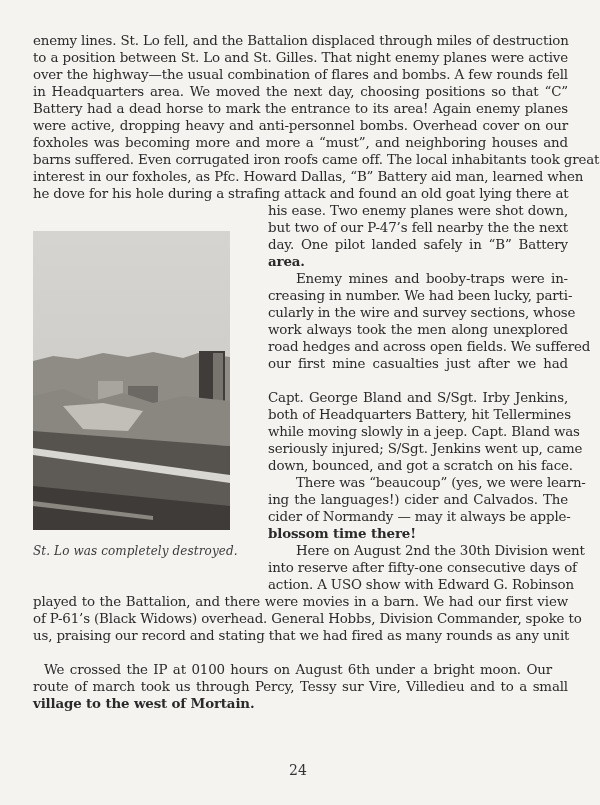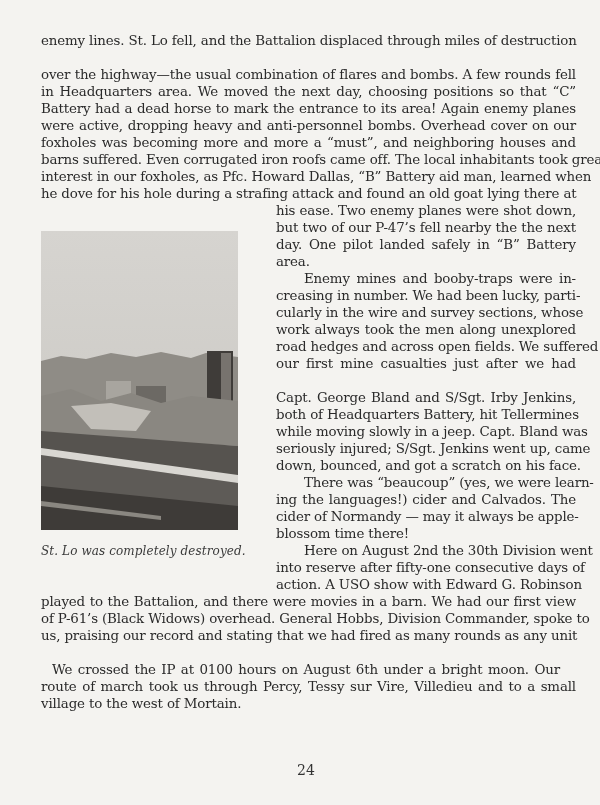--- a/index.html
+++ b/index.html
@@ -4,33 +4,33 @@
 <style>
   html, body { margin: 0; padding: 0; }
   body {
     width: 600px; height: 805px;
     background: #f4f3f0;
     position: relative;
     overflow: hidden;
     font-family: "DejaVu Serif", "Liberation Serif", serif;
     color: #2a2a2a;
   }
-  .page { position: absolute; left: 0; top: 0; width: 592px; height: 805px; margin-left: 8px; }
+  .page { position: absolute; left: 0; top: 0; width: 592px; height: 805px; }
   .line {
     position: absolute;
     font-size: 13.4px;
     line-height: 17px;
     white-space: nowrap;
     text-align: justify;
     text-align-last: justify;
     letter-spacing: -0.15px;
   }
   .full { left: 33px; width: 535px; }
   .right { left: 268px; width: 300px; }
-  .last { text-align-last: left; }
+  .last { text-align-last: left; font-weight: bold; }
   .photo {
     position: absolute; left: 33px; top: 231px; width: 197px; height: 299px;
     background: #cfcdc8;
     overflow: hidden;
   }
   .caption {
     position: absolute; left: 33px; top: 544px;
     font-style: italic; font-size: 12px; color: #3a3a3a;
     white-space: nowrap; letter-spacing: 0.1px;
   }
@@ -38,20 +38,21 @@
     position: absolute; left: 289px; top: 762px;
     font-size: 14px; color: #333;
   }
 </style>
 </head>
 <body>
 
 <div class="page">
 
   <div class="line full" style="top:32px">enemy lines. St. Lo fell, and the Battalion displaced through miles of destruction</div>
+  <div class="line full" style="top:49px">to a position between St. Lo and St. Gilles. That night enemy planes were active</div>
   <div class="line full" style="top:66px">over the highway—the usual combination of flares and bombs. A few rounds fell</div>
   <div class="line full" style="top:83px">in Headquarters area. We moved the next day, choosing positions so that “C”</div>
   <div class="line full" style="top:100px">Battery had a dead horse to mark the entrance to its area! Again enemy planes</div>
   <div class="line full" style="top:117px">were active, dropping heavy and anti-personnel bombs. Overhead cover on our</div>
   <div class="line full" style="top:134px">foxholes was becoming more and more a “must”, and neighboring houses and</div>
   <div class="line full" style="top:151px">barns suffered. Even corrugated iron roofs came off. The local inhabitants took great</div>
   <div class="line full" style="top:168px">interest in our foxholes, as Pfc. Howard Dallas, “B” Battery aid man, learned when</div>
   <div class="line full" style="top:185px">he dove for his hole during a strafing attack and found an old goat lying there at</div>
 
   <div class="photo">

